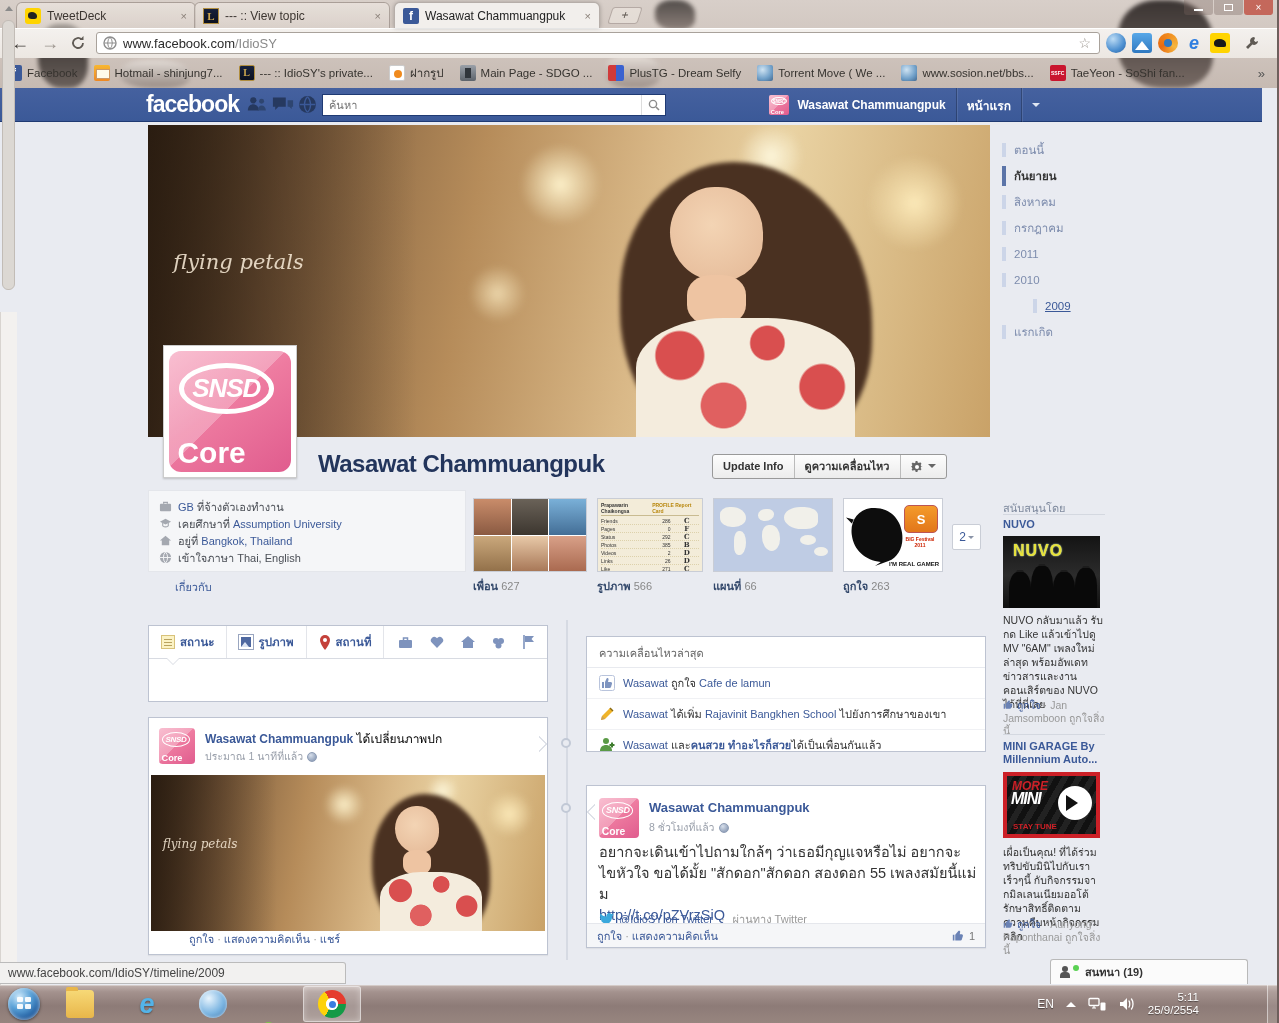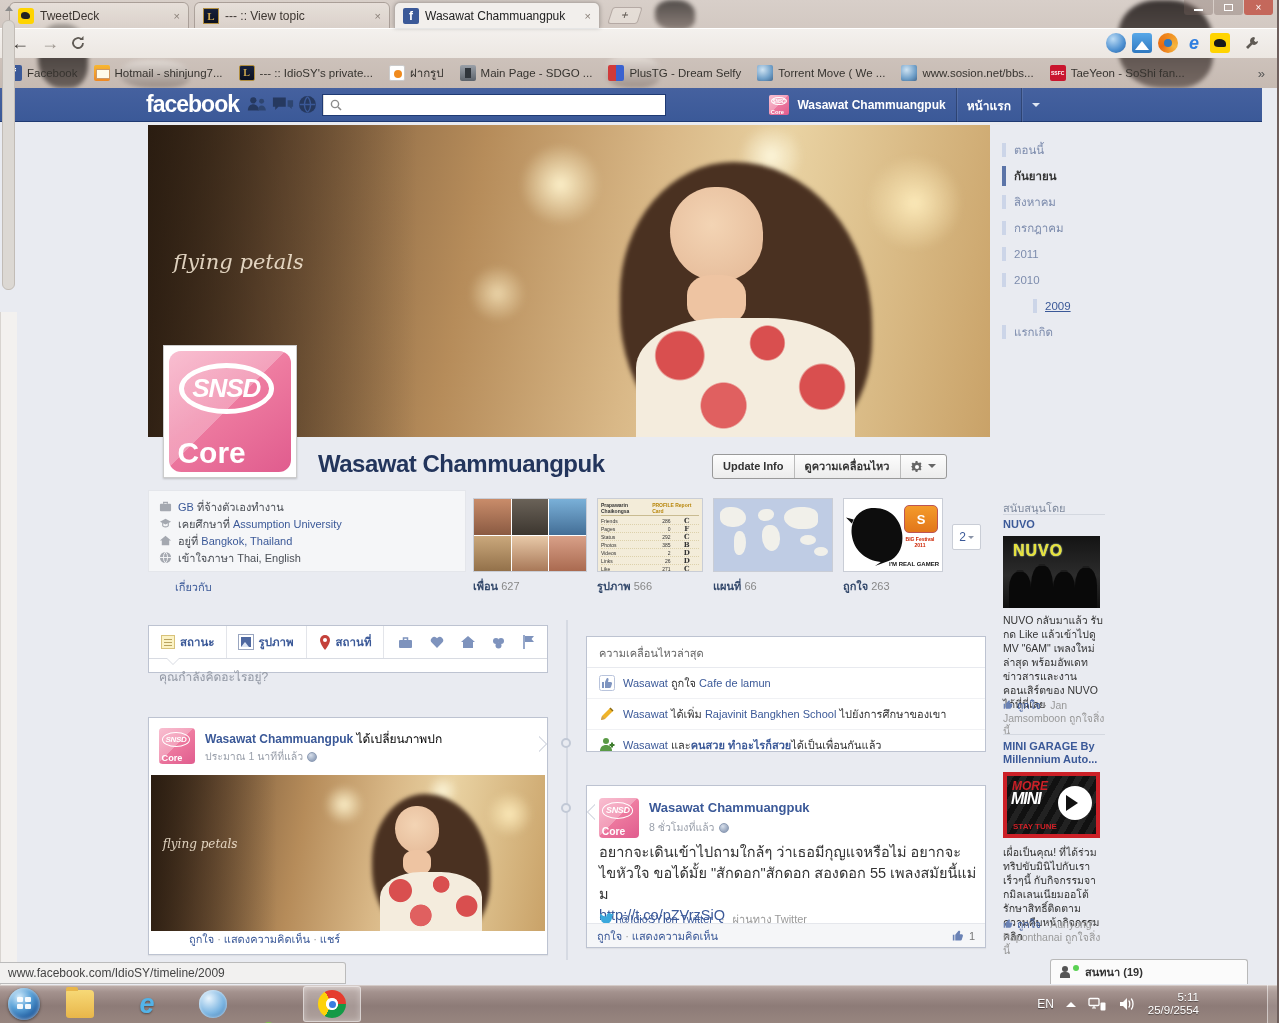--- a/index.html
+++ b/index.html
@@ -155,21 +155,21 @@
 .pager-caret { width:0; height:0; border:3.5px solid transparent; border-top-color:#8a94a8; margin-top:4px;}
 
 
 .tl-item { left:1002px; height:20px; display:flex; align-items:center; font-size:11.5px; color:#7d8cad; }
 .tl-tick { width:4px; height:14px; background:#ccd5e8; margin-right:8px; }
 .tl-item.active { color:#333; font-weight:bold; }
 .tl-item.active .tl-tick { background:#5b74a8; height:20px; }
 .tl-item.hovered { text-decoration:underline; color:#3b5998;padding-left:31px; }
 
 
-#composer { left:148px; top:625px; width:400px; height:48px; background:#fff; border:1px solid #bdc3d1; }
+#composer { left:148px; top:625px; width:400px; height:77px; background:#fff; border:1px solid #bdc3d1; }
 .comp-tabs { display:flex; align-items:center; height:33px; border-bottom:1px solid #d8dbe2; font-size:11.5px; font-weight:bold; color:#3b5998; }
 .ctab { display:flex; align-items:center; gap:5px; padding:0 12px; height:100%; border-right:1px solid #e3e5ea; position:relative;}
 .ctab.active::after { content:""; position:absolute; left:18px; bottom:-6px; border:6px solid transparent; border-top-color:#fff; border-bottom:none;
   filter:drop-shadow(0 1px 0 #d8dbe2); }
 .ctab-ic { width:14px; height:14px; position:relative; }
 .ic-note { background:#fbf2c4; border:1px solid #d8c27a; }
 .ic-note::after{ content:""; position:absolute; left:2px; top:3px; width:8px; height:1px; background:#b9a25f; box-shadow:0 3px 0 #b9a25f, 0 6px 0 #b9a25f;}
 .ic-photo { background:#4e68a0; border:2px solid #fff; box-shadow:0 0 0 1px #9aa6c0; }
 .ic-photo::after{ content:""; position:absolute; left:0px; bottom:0px; border-left:4px solid transparent; border-right:4px solid transparent; border-bottom:5px solid #dce4f2;}
 .comp-extra { display:flex; gap:17px; margin-left:14px; align-items:center;}
@@ -284,21 +284,21 @@
           <span class="minbar"></span>
         </div>
       <div class="wc">
           <span class="maxbox"></span>
         </div>
       <div class="wc wc-close">
           <span>×</span>
         </div>
     </div>
 
-    <div class="tab" style="left:9px;width:180px">
+    <div class="tab" style="left:16px;width:180px">
       <span class="favicon fav-tweetdeck"></span>
       <span class="tlabel">TweetDeck</span>
       <span class="tclose">×</span>
     </div>
     <div class="tab" style="left:194px;width:196px">
       <span class="favicon fav-lol">L</span>
       <span class="tlabel">--- :: View topic</span>
       <span class="tclose">×</span>
     </div>
     <div class="tab active" style="left:394px;width:206px">
@@ -309,20 +309,29 @@
     <div class="newtab">+</div>
 
     <div id="toolbar">
       <div class="navbtn" style="left:8px;color:#3f3b37;font-size:18px;font-weight:bold">←</div>
       <div class="navbtn" style="left:38px;color:#9d968f;font-size:18px;font-weight:bold">→</div>
       <div class="navbtn" style="left:66px">
         <svg width="16" height="16" viewBox="0 0 16 16" style="margin-top:4px">
             <path d="M13 8a5 5 0 1 1-1.5-3.6" fill="none" stroke="#5f5a54" stroke-width="1.8"></path>
             <path d="M13.5 1v4h-4z" fill="#5f5a54"></path>
           </svg>
+      </div>
+      <div class="omnibox">
+        <svg class="site-icon" width="14" height="14" viewBox="0 0 14 14">
+            <circle cx="7" cy="7" r="6" fill="none" stroke="#8e8e8e" stroke-width="1.4"></circle>
+            <path d="M1.5 7h11M7 1a9 9 0 0 1 0 12M7 1a9 9 0 0 0 0 12" fill="none" stroke="#8e8e8e" stroke-width="1"></path>
+          </svg>
+        <span class="url-host">www.facebook.com</span>
+        <span class="url-path">/IdioSY</span>
+        <span class="omni-star">☆</span>
       </div>
       <div class="ext ext-globe" style="left:1106px"></div>
       <div class="ext ext-photos" style="left:1132px"></div>
       <div class="ext ext-swirl" style="left:1158px"></div>
       <div class="ext ext-ie" style="left:1184px">e</div>
       <div class="ext ext-bird" style="left:1210px"></div>
       <div class="wrench" style="left:1244px">
         <svg width="16" height="16" viewBox="0 0 16 16">
             <path d="M10 2a4 4 0 0 0-3.6 5.7L2 12l2 2 4.3-4.4A4 4 0 0 0 14 6l-2.5 1L10 5.5 11 3z" fill="#5f5a54"></path>
           </svg>
@@ -386,20 +395,21 @@
           <path d="M17 5h6v7h-1.5v2.5L18.8 12H17z" fill="#2e4570"></path>
         </svg>
     </div>
     <div class="hd-ic" style="left:298px">
       <svg width="19" height="19" viewBox="0 0 18 18">
           <circle cx="9" cy="9" r="8" fill="#26395f"></circle>
           <path d="M1.5 9h15M9 1.5a11 11 0 0 1 0 15M9 1.5a11 11 0 0 0 0 15" fill="none" stroke="#3b5998" stroke-width="1.2"></path>
         </svg>
     </div>
     <div class="fb-search">
+      <input placeholder="ค้นหา" style="">
       <div class="sbtn">
         <svg width="12" height="12" viewBox="0 0 12 12">
             <circle cx="5" cy="5" r="3.6" fill="none" stroke="#8b8b8b" stroke-width="1.4"></circle>
             <path d="M8 8l3 3" stroke="#8b8b8b" stroke-width="1.6"></path>
           </svg>
       </div>
     </div>
     <div class="hd-right">
       <span class="snsd" style="width:20px;height:20px;font-size:5px;margin-right:8px">
         <span class="oval">
@@ -626,21 +636,20 @@
             <circle cx="4" cy="5" r="3" fill="#7e93bd"></circle>
             <circle cx="9" cy="5" r="3" fill="#7e93bd"></circle>
             <circle cx="6.5" cy="9.5" r="3" fill="#7e93bd"></circle>
           </svg>
         <svg width="13" height="14" viewBox="0 0 13 14">
             <path d="M2 0v14" stroke="#7e93bd" stroke-width="1.6"></path>
             <path d="M3 1h9l-2.5 3L12 7H3z" fill="#7e93bd"></path>
           </svg>
       </div>
     </div>
-    <div class="comp-input">คุณกำลังคิดอะไรอยู่?</div>
   </div>
 
   <div id="activity" class="abs">
     <div class="atitle">ความเคลื่อนไหวล่าสุด</div>
     <div class="arow">
       <span class="aic">
         <svg width="16" height="16" viewBox="0 0 16 16">
             <rect x="0.5" y="0.5" width="15" height="15" rx="2" fill="#fff" stroke="#b9c4dc"></rect>
             <path d="M3 7h2v6H3zM6 13h4.6c.7 0 1.2-.4 1.4-1l1-3.3c.2-.8-.3-1.7-1.3-1.7H9l.5-2.3C9.7 3.6 9.1 3 8.4 3c-.3 0-.6.2-.8.5L6 7z" fill="#7f95c0"></path>
           </svg>

